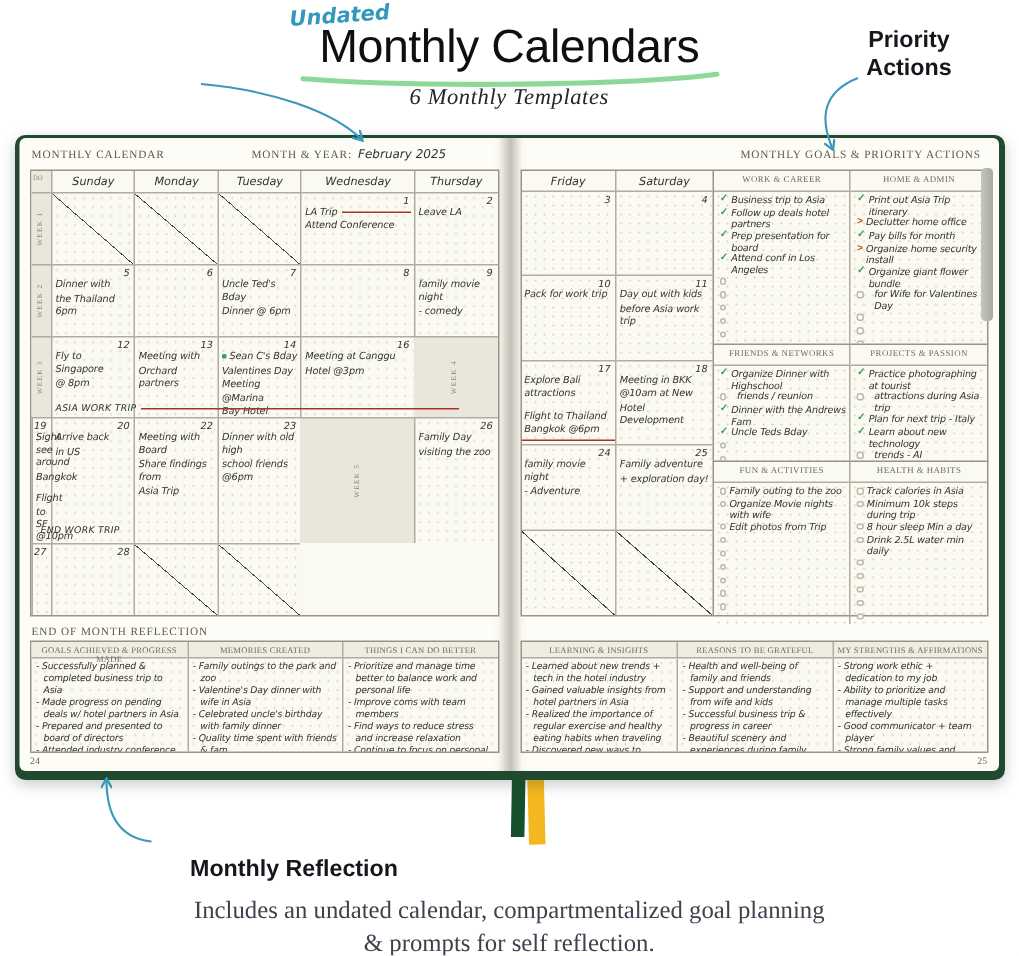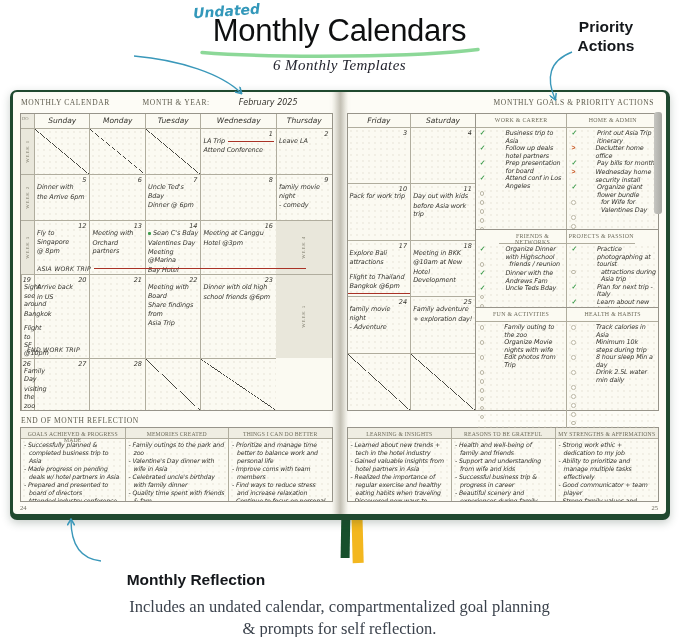--- a/index.html
+++ b/index.html
@@ -22,21 +22,21 @@
   .co-right{left:550px;top:18px;width:112px;}
   .co-refl{left:96px;top:571px;width:200px;text-align:center;}
   
   .book{position:absolute;left:10px;top:90px;width:660px;height:430px;background:#20492f;
         border-radius:7px;box-shadow:0 3px 9px rgba(35,60,45,.25);z-index:2;}
   .pages{position:absolute;left:3px;right:4px;top:2px;bottom:6px;background:#fdfcf6;border-radius:4px;display:flex;}
   .page{flex:1;position:relative;}
   .page-left{box-shadow:inset -9px 0 10px -8px rgba(70,60,40,.30);border-radius:4px 0 0 4px;}
   .page-right{box-shadow:inset 9px 0 10px -8px rgba(70,60,40,.30);border-radius:0 4px 4px 0;}
   .page-inner{position:absolute;inset:0;padding:6px 7px;}
-  .pg-head{display:flex;align-items:baseline;height:13px;margin:0 1px 2px;gap:25px;}
+  .pg-head{display:flex;align-items:baseline;height:13px;margin:0 1px 2px;}
   .serif-head{font-family:"Liberation Serif",serif;font-size:7.5px;color:#5c5a4c;letter-spacing:.6px;}
   .my-val{font-size:8px;margin-left:4px;margin-right:34px;}
   .pnum{position:absolute;bottom:3px;font-family:"Liberation Serif",serif;font-size:6.5px;color:#6b695c;}
   .pnum-l{left:7px;} .pnum-r{right:8px;}
   
   .dotted{background-image:radial-gradient(circle,#d9d5c3 .6px,transparent .75px);background-size:6px 6px;}
   #left-grid{display:grid;grid-template-columns:13px repeat(5,1fr);grid-template-rows:14px repeat(5,1fr);
              height:296px;border:1px solid #97948a;background:#fbfaf2;}
   #left-grid .cell,#left-grid .day-head{border-left:1px solid #b0ad9e;}
   #left-grid .cell,#left-grid .week-label{border-top:1px solid #b0ad9e;}
@@ -64,31 +64,31 @@
   .redline-bottom{position:absolute;bottom:2px;left:0;right:0;height:1px;background:#a93226;z-index:3;}
   
   #right-grid{display:flex;height:296px;border:1px solid #97948a;background:#fbfaf2;}
   #right-days{width:41%;display:grid;grid-template-columns:1fr 1fr;grid-template-rows:14px repeat(5,1fr);}
   #right-days>*{border-bottom:1px solid #b0ad9e;}
   #right-days>*:nth-child(odd){border-right:1px solid #b0ad9e;}
   #right-days>*:nth-child(n+11){border-bottom:none;}
   #goal-area{flex:1;display:flex;flex-direction:column;border-left:1px solid #97948a;}
   .gsec{display:flex;flex-direction:column;}
   .gsec:nth-child(1){height:115px;}
-  .gsec:nth-child(2){height:77px;align-items:center;}
+  .gsec:nth-child(2){height:77px;}
   .gsec:nth-child(3){flex:1;}
   .gsec+.gsec{border-top:1px solid #97948a;}
   .gheads{display:flex;height:13px;border-bottom:1px solid #b0ad9e;}
   .ghead{flex:1;text-align:center;font-family:"Liberation Serif",serif;font-size:5.9px;
          letter-spacing:.3px;color:#6e6c5c;padding-top:3px;}
   .ghead+.ghead{border-left:1px solid #b0ad9e;}
   .gbodies{display:flex;flex:1;min-height:0;}
   .gbody{flex:1;padding:2px 2px 0;overflow:hidden;}
   .gbody+.gbody{border-left:1px solid #b0ad9e;}
-  .grow{display:flex;gap:20px;align-items:flex-start;min-height:8.9px;padding-left:2px;}
+  .grow{display:flex;gap:2px;align-items:flex-start;min-height:8.9px;padding-left:2px;}
   .gtx{font-size:6.4px;line-height:1.18;letter-spacing:-.12px;}
   .indent .gtx{padding-left:5px;}
   .cir{width:4.5px;height:4.5px;border:1px solid #bcb8a7;border-radius:50%;flex:none;margin-top:1px;background:#fffef9;box-sizing:border-box;}
   .chk{color:#3f9d4e;font-size:6.8px;font-weight:bold;line-height:1;flex:none;}
   .mig{color:#c8551f;font-size:6.8px;font-weight:bold;line-height:1;flex:none;}
   
   .refl-title{font-family:"Liberation Serif",serif;font-size:7.5px;color:#5c5a4c;letter-spacing:.6px;margin:5px 1px 2px;}
   .refl-table{display:grid;grid-template-columns:1fr 1fr 1fr;grid-template-rows:11px 62px;
               border:1px solid #97948a;background:#fbfaf2;}
   .rhead{background:#efede2;text-align:center;font-family:"Liberation Serif",serif;font-size:5.7px;
@@ -161,21 +161,21 @@
               <div class="cell dotted">
                 <span class="num hand">2</span>
                 <div class="ln hand">Leave LA</div>
               </div>
               <div class="week-label">
                 <span class="wl-text">WEEK 2</span>
               </div>
               <div class="cell dotted">
                 <span class="num hand">5</span>
                 <div class="ln hand">Dinner with</div>
-                <div class="ln hand">the Arrive 6pm</div>
+                <div class="ln hand">the Thailand 6pm</div>
               </div>
               <div class="cell dotted">
                 <span class="num hand">6</span>
               </div>
               <div class="cell dotted">
                 <span class="num hand">7</span>
                 <div class="ln hand">Uncle Ted's Bday</div>
                 <div class="ln hand">Dinner @ 6pm</div>
               </div>
               <div class="cell dotted">
@@ -226,23 +226,20 @@
                 <div class="ln hand">Flight to SF @10pm</div>
                 <div class="trip trip-end">
                   <i class="tl"></i>
                   <span class="hand tripl">END WORK TRIP</span>
                 </div>
               </div>
               <div class="cell dotted">
                 <span class="num hand">20</span>
                 <div class="ln hand">Arrive back</div>
                 <div class="ln hand">in US</div>
-              </div>
-              <div class="cell dotted">
-                <span class="num hand">21</span>
               </div>
               <div class="cell dotted">
                 <span class="num hand">22</span>
                 <div class="ln hand">Meeting with Board</div>
                 <div class="ln hand">Share findings from</div>
                 <div class="ln hand">Asia Trip</div>
               </div>
               <div class="cell dotted">
                 <span class="num hand">23</span>
                 <div class="ln hand">Dinner with old high</div>
@@ -393,21 +390,21 @@
                       <div class="grow">
                         <span class="mig">&gt;</span>
                         <span class="gtx hand">Declutter home office</span>
                       </div>
                       <div class="grow">
                         <span class="chk">✓</span>
                         <span class="gtx hand">Pay bills for month</span>
                       </div>
                       <div class="grow">
                         <span class="mig">&gt;</span>
-                        <span class="gtx hand">Wednesday home security install</span>
+                        <span class="gtx hand">Organize home security install</span>
                       </div>
                       <div class="grow">
                         <span class="chk">✓</span>
                         <span class="gtx hand">Organize giant flower bundle</span>
                       </div>
                       <div class="grow indent">
                         <span class="cir"></span>
                         <span class="gtx hand">for Wife for Valentines Day</span>
                       </div>
                       <div class="grow">

